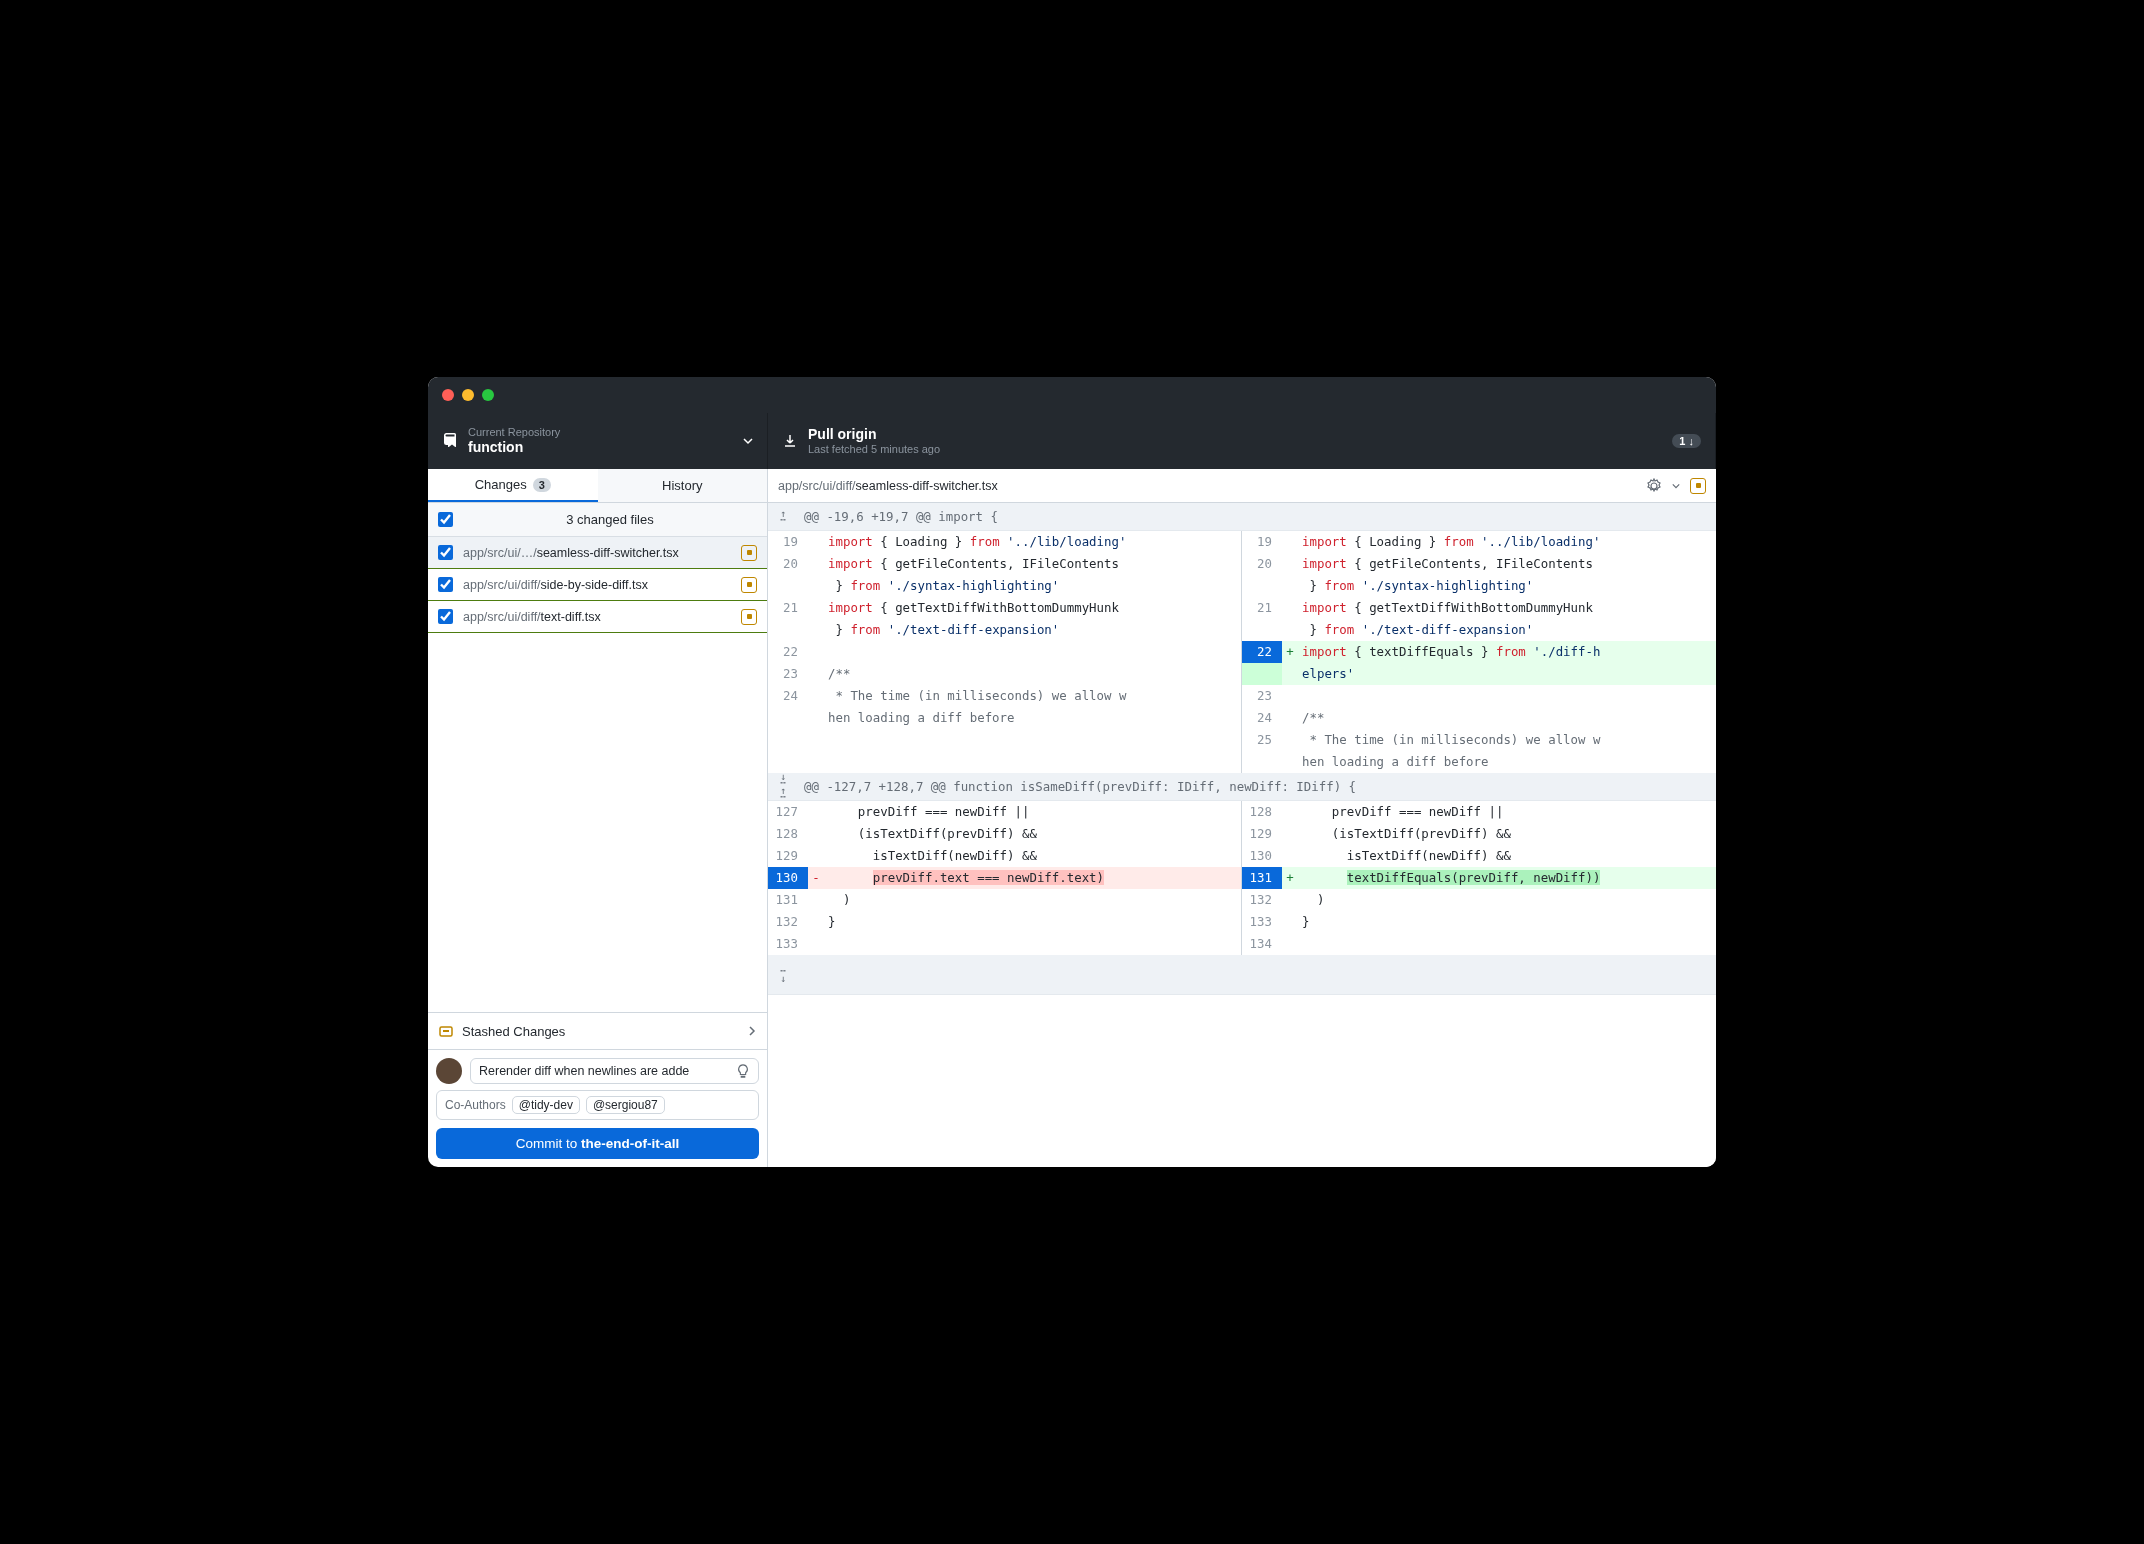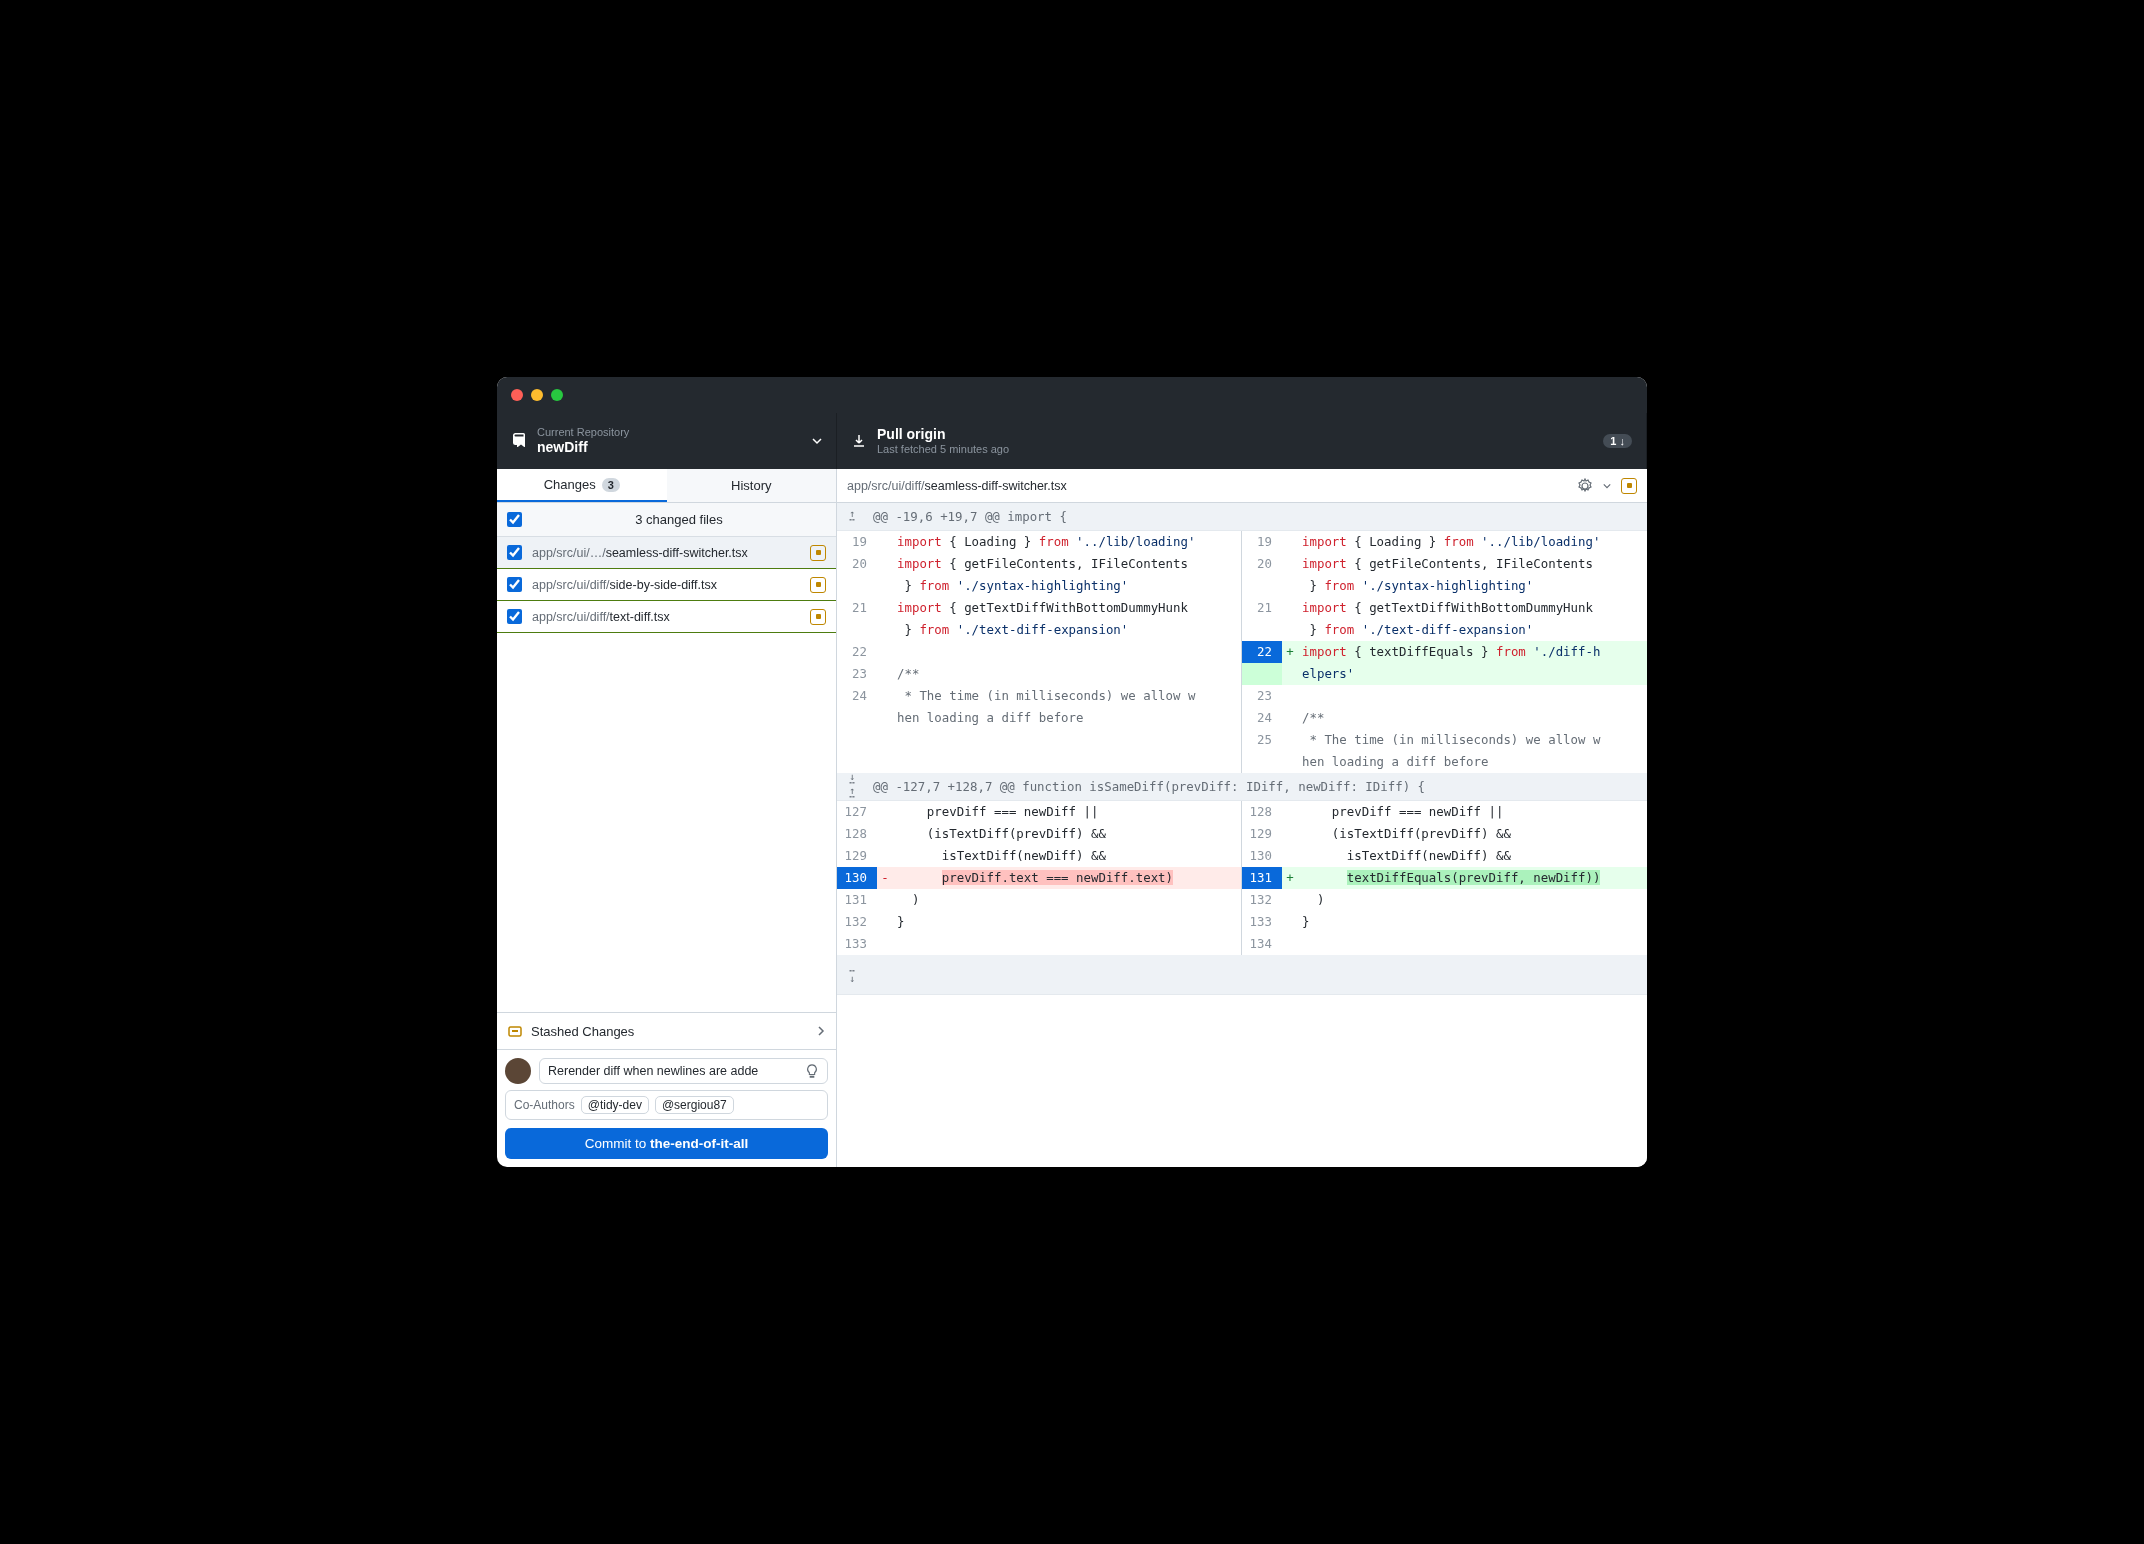--- a/index.html
+++ b/index.html
@@ -7,21 +7,21 @@
   body {
     background: #000;
     font-family: -apple-system, BlinkMacSystemFont, "Segoe UI", Helvetica, Arial, sans-serif;
     font-size: 13px;
     color: #24292f;
     display: flex;
     align-items: center;
     justify-content: center;
   }
   .window {
-    width: 1150px;
+    width: 1288px;
     height: 790px;
     background: #fff;
     border-radius: 10px;
     overflow: hidden;
     display: flex;
     flex-direction: column;
     box-shadow: 0 20px 60px rgba(0,0,0,.5);
   }
   
   .titlebar {
@@ -149,21 +149,21 @@
     </div>
   </div>
 
   <div class="toolbar">
     <div class="toolbar-item repo">
       <svg width="16" height="16" viewBox="0 0 16 16">
           <path d="M2 2.5A2.5 2.5 0 014.5 0h8A1.5 1.5 0 0114 1.5v12a.5.5 0 01-.8.4L10 11.5 6.8 13.9A.5.5 0 016 13.5V12H4.5A2.5 2.5 0 012 9.5v-7zM4.5 1.5a1 1 0 100 2h8v-2h-8z"></path>
         </svg>
       <div class="texts">
         <div class="label-small">Current Repository</div>
-        <div class="label-big">newDiff</div>
+        <div class="label-big">function</div>
       </div>
       <svg class="caret-down" width="10" height="10" viewBox="0 0 10 10">
           <path d="M1 3l4 4 4-4" fill="none" stroke="#fff" stroke-width="1.5"></path>
         </svg>
     </div>
     <div class="toolbar-item pull">
       <svg width="16" height="16" viewBox="0 0 16 16">
           <path d="M8 2v8m0 0l3-3m-3 3L5 7M3 13h10" fill="none" stroke="#fff" stroke-width="1.5"></path>
         </svg>
       <div class="texts">

